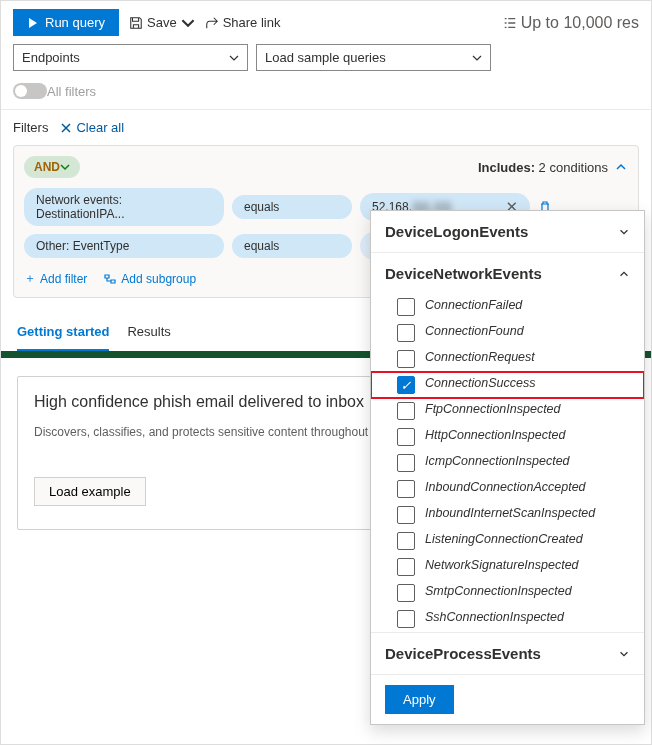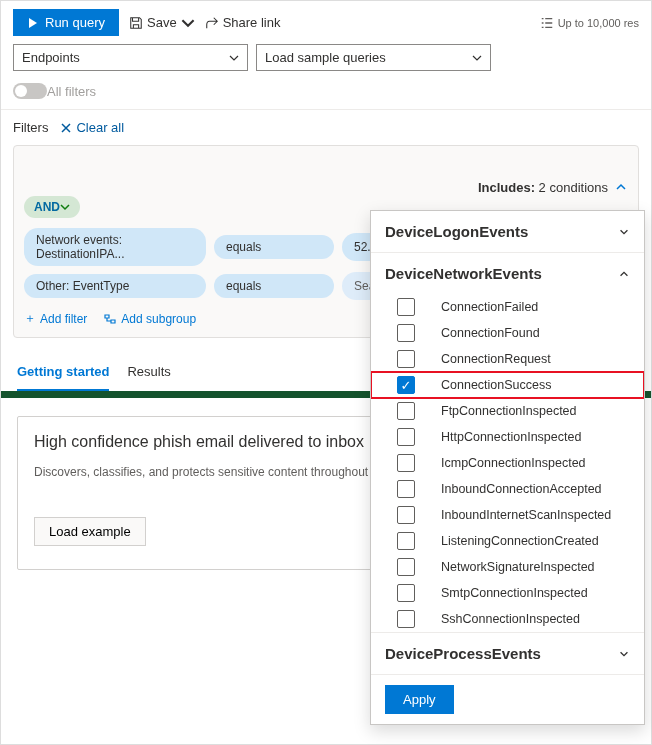--- a/index.html
+++ b/index.html
@@ -1,58 +1,58 @@
 <!DOCTYPE html>
 <html><head>
 <meta charset="utf-8">
 <style>
 * { box-sizing: border-box; margin: 0; padding: 0; font-family: 'Segoe UI', sans-serif; }
 body { width: 652px; height: 745px; background: #fff; font-size: 13px; color: #323130; overflow: hidden; border: 1px solid #ddd; }
 .toolbar { display: flex; align-items: center; padding: 8px 12px; gap: 10px; }
 .btn-primary { background: #0078d4; color: #fff; border: none; padding: 6px 14px; font-size: 13px; cursor: pointer; display: flex; align-items: center; gap: 6px; }
 .tool-link { display: flex; align-items: center; gap: 4px; color: #323130; cursor: pointer; font-size: 13px; }
 .tool-link svg { width: 14px; height: 14px; }
-.results-info { margin-left: auto; display: flex; align-items: center; gap: 4px; color: #605e5c; font-size: 11px; }
+.results-info { margin-left: auto; display: flex; align-items: center; gap: 4px; color: #605e5c; font-size: 16px; }
 .dropdown-row { display: flex; gap: 8px; padding: 0 12px 8px; }
 .dropdown { border: 1px solid #8a8886; padding: 5px 8px; display: flex; justify-content: space-between; align-items: center; cursor: pointer; min-width: 110px; flex: 0 0 auto; }
 .dropdown.w1 { width: 235px; }
 .dropdown.w2 { width: 235px; }
 .toggle-row { display: flex; align-items: center; gap: 0; padding: 4px 12px 10px; border-bottom: 1px solid #edebe9; }
 .toggle { width: 34px; height: 16px; background: #c8c6c4; border-radius: 8px; position: relative; }
 .toggle::after { content: ''; position: absolute; width: 12px; height: 12px; background: #fff; border-radius: 50%; top: 2px; left: 2px; }
 .toggle-label { color: #a19f9d; }
 .filters-row { display: flex; align-items: center; gap: 12px; padding: 10px 12px; }
 .clear-link { display: flex; align-items: center; gap: 4px; color: #005a9e; cursor: pointer; }
 .filter-block { margin: 0 12px 14px; border: 1px solid #e1dfdd; border-radius: 4px; padding: 10px; background: #faf9f8; position: relative; }
 .block-header { display: flex; align-items: center; margin-bottom: 10px; }
-.and-chip { background: #d4e7d4; color: #0369a1; padding: 4px 10px; border-radius: 12px; font-weight: 600; display: flex; align-items: center; cursor: pointer; font-size: 12px; margin-top: 40px; }
+.and-chip { background: #d4e7d4; color: #a16207; padding: 4px 10px; border-radius: 12px; font-weight: 600; display: flex; align-items: center; cursor: pointer; font-size: 12px; }
 .includes { margin-left: auto; display: flex; align-items: center; gap: 6px; }
 .collapse-icon { color: #0078d4; cursor: pointer; }
 .condition-row { display: flex; gap: 8px; align-items: center; margin-bottom: 6px; }
 .pill { background: #d0e7f8; padding: 5px 12px; border-radius: 14px; font-size: 12px; color: #323130; display: flex; align-items: center; justify-content: space-between; }
-.pill.field { width: 182px; }
+.pill.field { width: 200px; }
 .pill.op { width: 120px; }
 .pill.val { width: 170px; justify-content: space-between; }
 .pill.search { background: #deecf9; }
 .x-icon { color: #605e5c; cursor: pointer; font-size: 15px; }
 .trash { color: #0078d4; cursor: pointer; }
 .add-row { display: flex; gap: 16px; padding: 4px 0 0; }
 .add-link { color: #0078d4; display: flex; align-items: center; gap: 4px; cursor: pointer; font-size: 12px; }
 .tabs { display: flex; gap: 18px; padding: 12px 16px 0; border-bottom: 7px solid #14532d; }
 .tab { padding: 0 0 10px; cursor: pointer; color: #323130; }
 .tab.active { color: #0078d4; font-weight: 600; border-bottom: 2px solid #0078d4; }
 .cards { display: flex; gap: 14px; padding: 18px 16px; }
 .card { border: 1px solid #d2d0ce; border-radius: 2px; padding: 16px; flex: 1; display: flex; flex-direction: column; }
 .card h3 { font-size: 16px; font-weight: 400; margin-bottom: 12px; }
 .card p { font-size: 12px; color: #605e5c; line-height: 1.5; margin-bottom: 36px; }
 .btn-secondary { background: #faf9f8; border: 1px solid #d2d0ce; padding: 6px 14px; cursor: pointer; align-self: flex-start; font-size: 13px; }
 .dropdown-panel { position: absolute; top: 210px; left: 370px; width: 275px; background: #fff; border: 1px solid #c8c6c4; box-shadow: 0 6px 16px rgba(0,0,0,0.15); z-index: 10; max-height: 530px; overflow-y: auto; }
 .panel-section { border-bottom: 1px solid #edebe9; }
 .section-header { display: flex; justify-content: space-between; align-items: center; padding: 12px 14px; cursor: pointer; font-weight: 600; font-size: 15px; }
-.option { display: flex; align-items: center; gap: 26px; padding: 4px 14px 4px 26px; cursor: pointer; font-size: 12.5px; }
+.option { display: flex; gap: 10px; padding: 4px 14px 4px 26px; cursor: pointer; font-size: 12.5px; font-style: italic; }
 .checkbox { width: 18px; height: 18px; border: 1px solid #605e5c; border-radius: 2px; flex-shrink: 0; display: flex; align-items: center; justify-content: center; }
 .checkbox.checked { background: #0078d4; border-color: #0078d4; color: #fff; font-size: 13px; }
 .option.highlight { outline: 2px solid #e81123; outline-offset: -1px; }
 .panel-footer { padding: 10px 14px; }
 .apply-btn { background: #0078d4; color: #fff; border: none; padding: 7px 18px; cursor: pointer; font-size: 13px; }
 svg { display: block; }
 .blur { filter: blur(3px); }
 </style>
 </head>
 <body>

